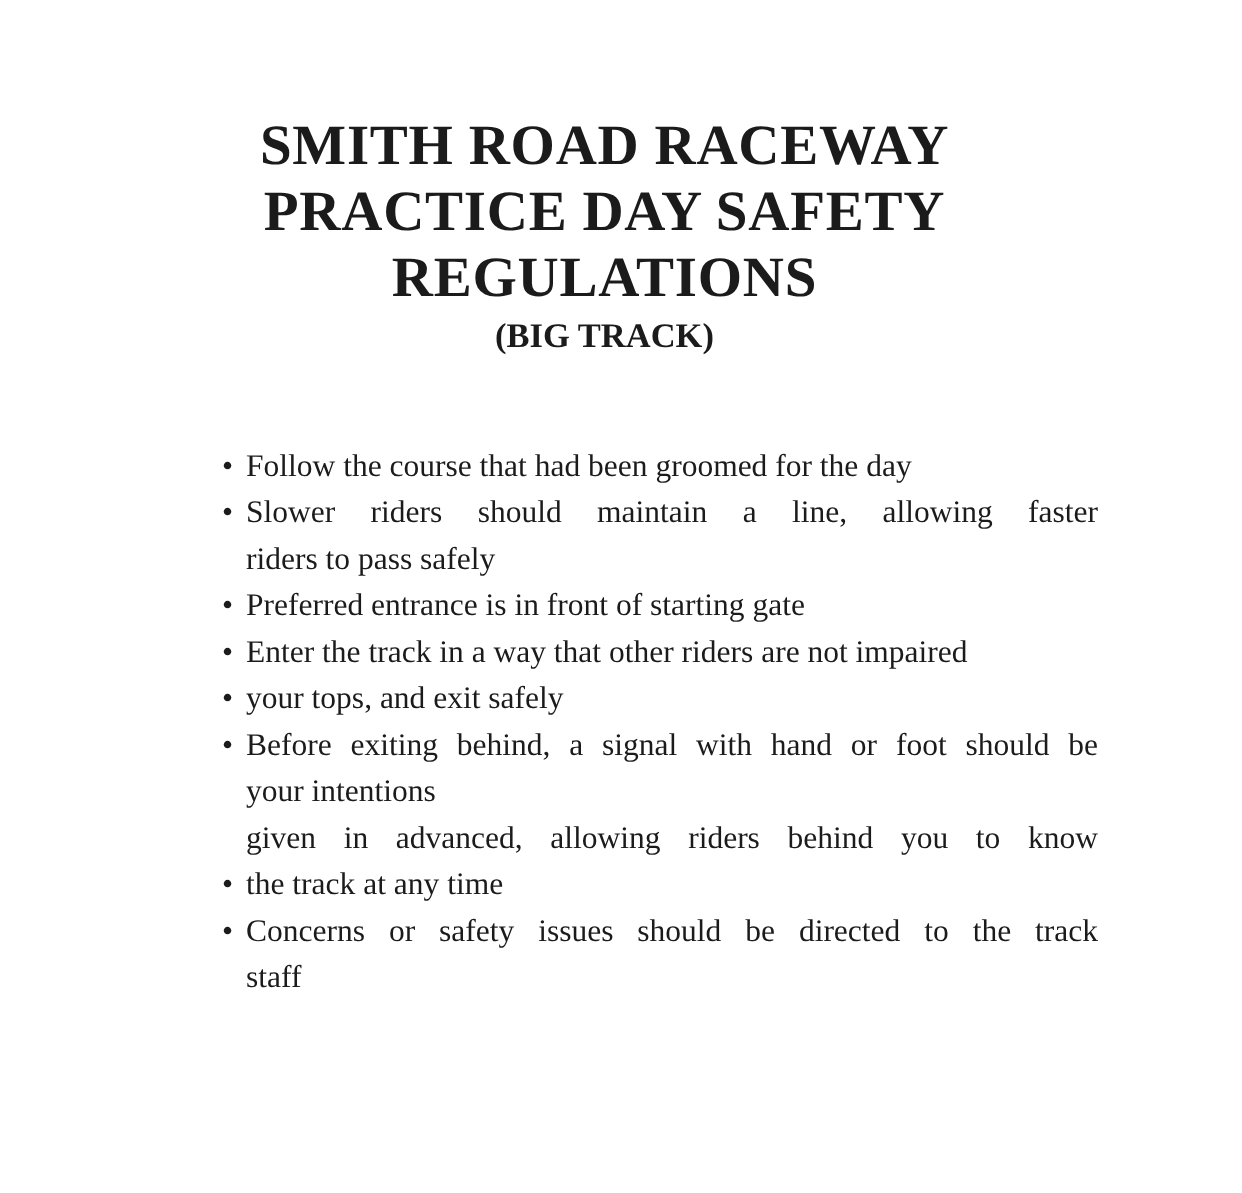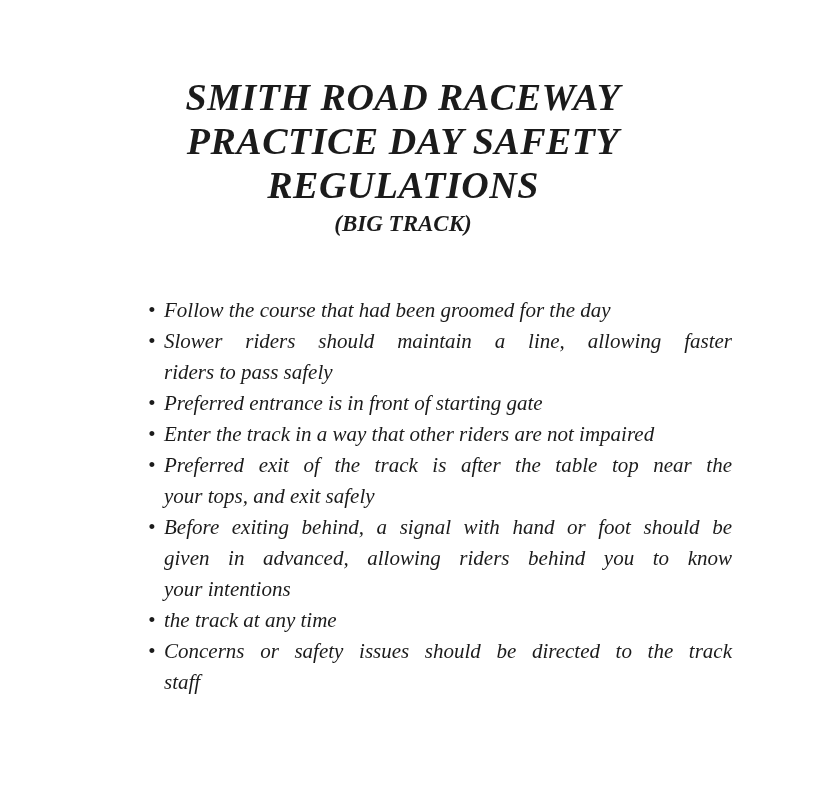--- a/index.html
+++ b/index.html
@@ -8,21 +8,20 @@
     background: #ffffff;
   }
   .page {
     position: relative;
     width: 828px;
     height: 795px;
     background: #ffffff;
     overflow: hidden;
     font-family: "Liberation Serif", "DejaVu Serif", serif;
     color: #1b1b1b;
-    font-style: italic;
   }
   .title-block {
     position: relative;
     left: -11px;
     padding-top: 75px;
     text-align: center;
   }
   .title-line {
     font-size: 38px;
     line-height: 44px;
@@ -90,28 +89,27 @@
       <div class="rule-item">
         <span class="bullet">•</span>
         <div class="rule-line">Preferred entrance is in front of starting gate</div>
       </div>
       <div class="rule-item">
         <span class="bullet">•</span>
         <div class="rule-line">Enter the track in a way that other riders are not impaired</div>
       </div>
       <div class="rule-item">
         <span class="bullet">•</span>
-        <div class="rule-line stretch">Preferred exit of the track is after the table top near the</div>
         <div class="rule-line">your tops, and exit safely</div>
       </div>
       <div class="rule-item">
         <span class="bullet">•</span>
         <div class="rule-line stretch">Before exiting behind, a signal with hand or foot should be</div>
+        <div class="rule-line">your intentions</div>
         <div class="rule-line stretch">given in advanced, allowing riders behind you to know</div>
-        <div class="rule-line">your intentions</div>
       </div>
       <div class="rule-item">
         <span class="bullet">•</span>
         <div class="rule-line">the track at any time</div>
       </div>
       <div class="rule-item">
         <span class="bullet">•</span>
         <div class="rule-line stretch">Concerns or safety issues should be directed to the track</div>
         <div class="rule-line">staff</div>
       </div>

